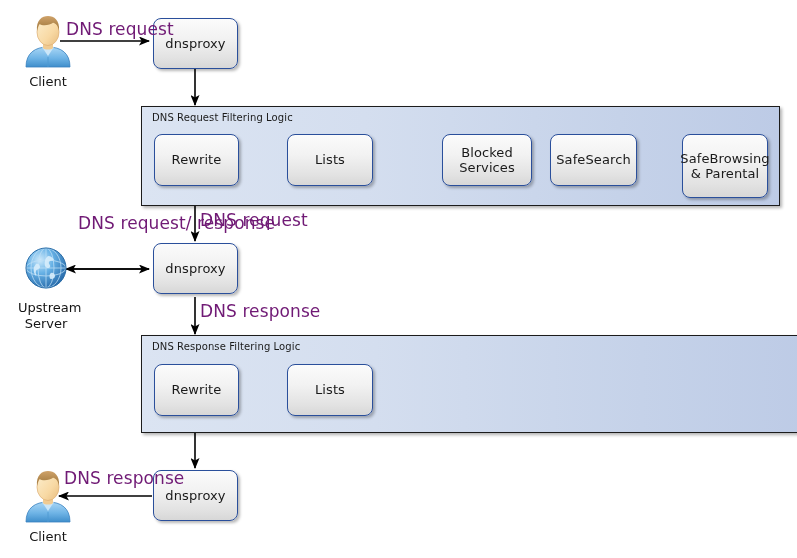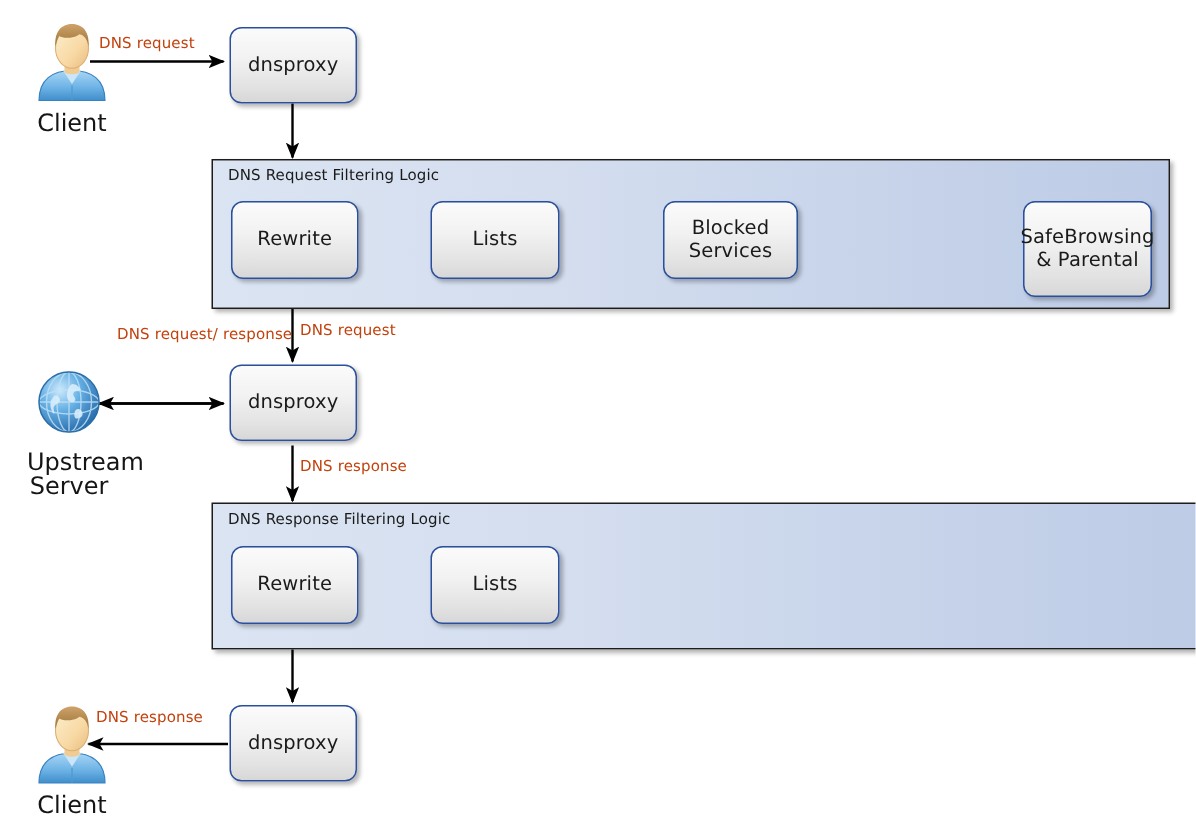--- a/index.html
+++ b/index.html
@@ -60,36 +60,36 @@
     top: 5px;
     font-size: 10px;
     color: #1a1a1a;
     white-space: nowrap;
     letter-spacing: 0.1px;
   }
 
   
   .lbl {
     position: absolute;
-    font-size: 10px;
+    font-size: 17px;
     line-height: 15.5px;
-    color: #c2410c;
+    color: #701a75;
     white-space: nowrap;
     letter-spacing: 0.1px;
   }
   .lbl.center { text-align: center; }
 
   
   .actor {
     position: absolute;
     width: 56px;
     text-align: center;
   }
   .actor .cap {
-    font-size: 16px;
+    font-size: 13px;
     line-height: 15.5px;
     color: #151515;
     margin-top: 2px;
     white-space: nowrap;
   }
 </style>
 </head>
 <body>
 
 <div id="stage">
@@ -158,20 +158,23 @@
     <span>Lists</span>
   </div>
 
   <div class="node" style="left:442px; top:134px; width:90px; height:52px;">
     <div>
       <span>Blocked</span>
       <span>Services</span>
     </div>
   </div>
 
+  <div class="node" style="left:550px; top:134px; width:87px; height:52px;">
+    <span>SafeSearch</span>
+  </div>
 
   <div class="node" style="left:682px; top:134px; width:86px; height:64px;">
     <div>
       <span>SafeBrowsing</span>
       <span>&amp; Parental</span>
     </div>
   </div>
 
   <div class="node" style="left:154px; top:364px; width:85px; height:52px;">
     <span>Rewrite</span>

